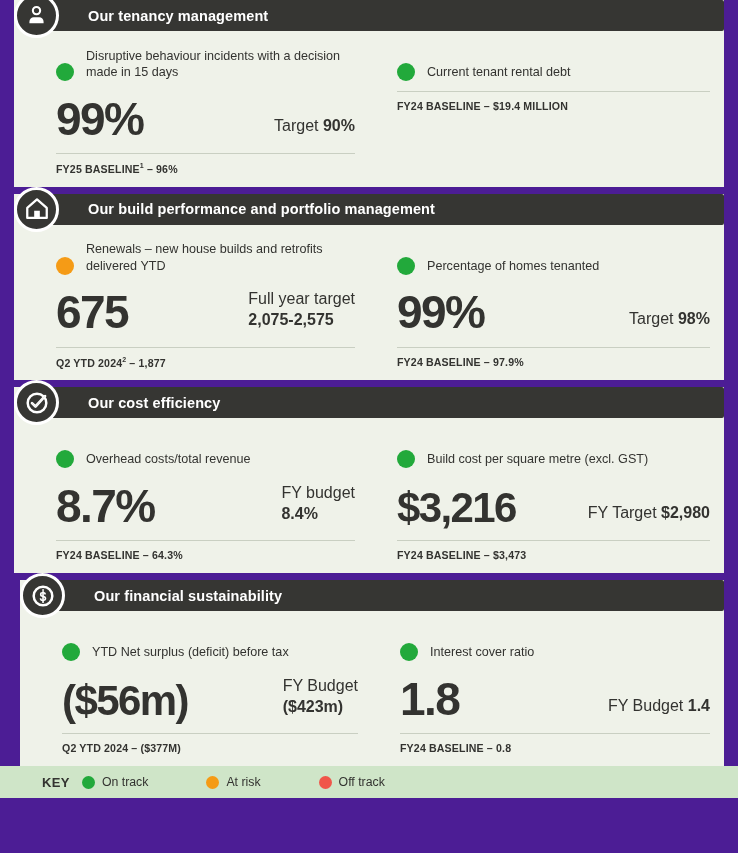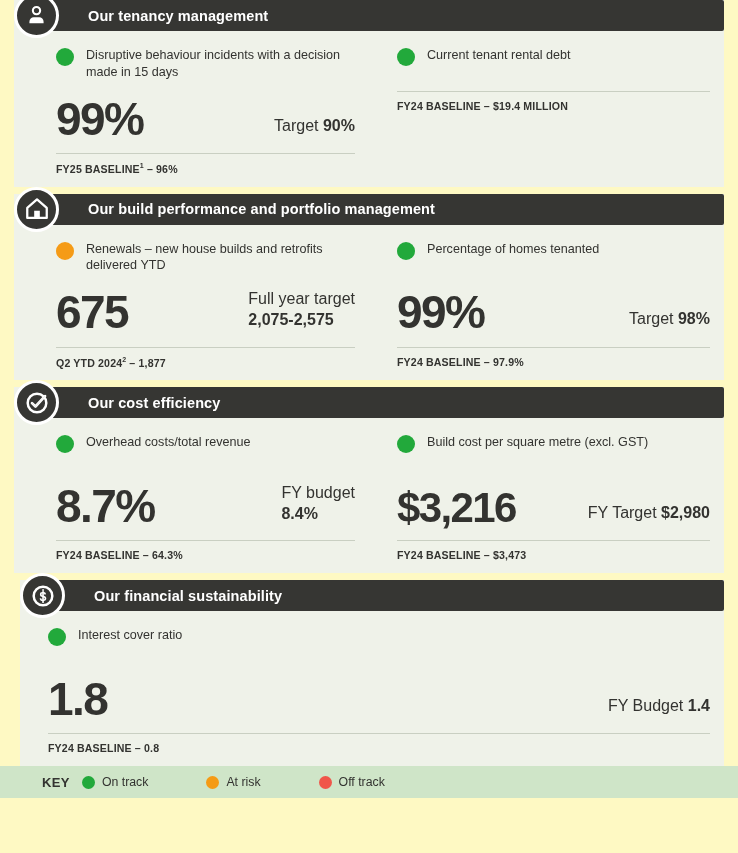--- a/index.html
+++ b/index.html
@@ -14,21 +14,21 @@
     font-family: "Liberation Sans", sans-serif;
     color: #333330;
     overflow: hidden;
     position: relative;
   }
 
   .page {
     position: relative;
     width: 738px;
     height: 853px;
-    background: #fef9c3;
+    background: #4c1d95;
   }
 
   
   .section {
     position: relative;
     margin: 0 14px 7px 14px;
     background: #eff2e9;
   }
   .section.last { margin-bottom: 0; margin-left: 20px; }
 
@@ -77,21 +77,21 @@
     flex: 1 1 50%;
     padding: 0 14px 0 42px;
     box-sizing: border-box;
     position: relative;
     min-width: 0;
   }
   .metric.right { padding-left: 28px; }
 
   .metric-head {
     display: flex;
-    align-items: flex-start;
+    align-items: flex-end;
     min-height: 34px;
   }
   .dot {
     width: 18px;
     height: 18px;
     border-radius: 50%;
     flex: 0 0 18px;
     margin-top: 1px;
   }
   .dot.green  { background: #22a93b; }
@@ -293,20 +293,32 @@
           <div class="section-title">Our financial sustainability</div>
         </div>
         <div class="badge">
           <svg width="26" height="26" viewBox="0 0 24 24" aria-hidden="true">
             <circle cx="12" cy="12" r="8.6" fill="none" stroke="#ffffff" stroke-width="2.3"></circle>
             <text x="12" y="16.6" text-anchor="middle" font-family="Liberation Sans, sans-serif" font-size="11.5" font-weight="bold" fill="#ffffff">$</text>
             <rect x="11.4" y="5.6" width="1.3" height="12.8" fill="#ffffff"></rect>
           </svg>
         </div>
         <div class="metrics">
+          <div class="metric">
+            <div class="metric-head">
+              <span class="dot green"></span>
+              <div class="metric-label">YTD Net surplus (deficit) before tax</div>
+            </div>
+            <div class="metric-body">
+              <div class="metric-value small">($56m)</div>
+              <div class="metric-target stacked"><span>FY Budget</span><br><span class="t-strong">($423m)</span></div>
+            </div>
+            <div class="rule"></div>
+            <div class="metric-base"><span>Q2 YTD 2024</span><span> – ($377M)</span></div>
+          </div>
           <div class="metric right">
             <div class="metric-head">
               <span class="dot green"></span>
               <div class="metric-label">Interest cover ratio</div>
             </div>
             <div class="metric-body">
               <div class="metric-value">1.8</div>
               <div class="metric-target"><span>FY Budget </span><span class="t-strong">1.4</span></div>
             </div>
             <div class="rule"></div>

